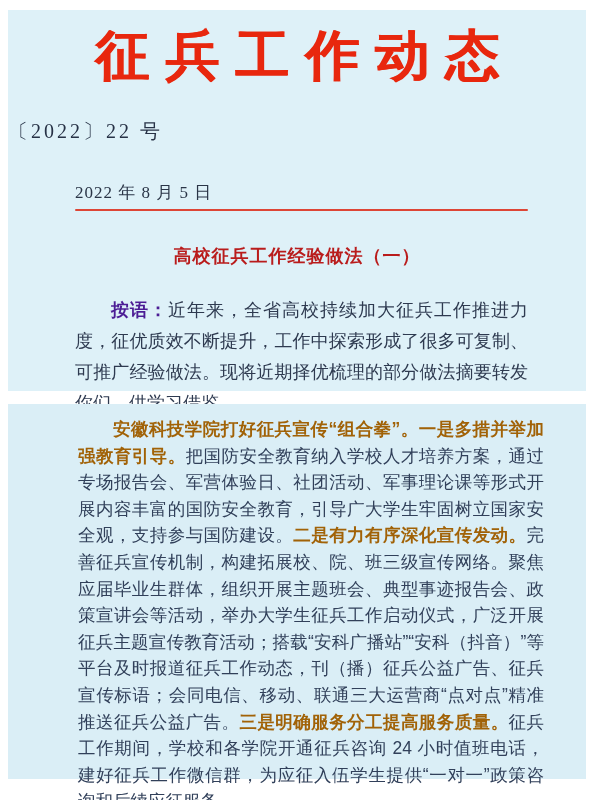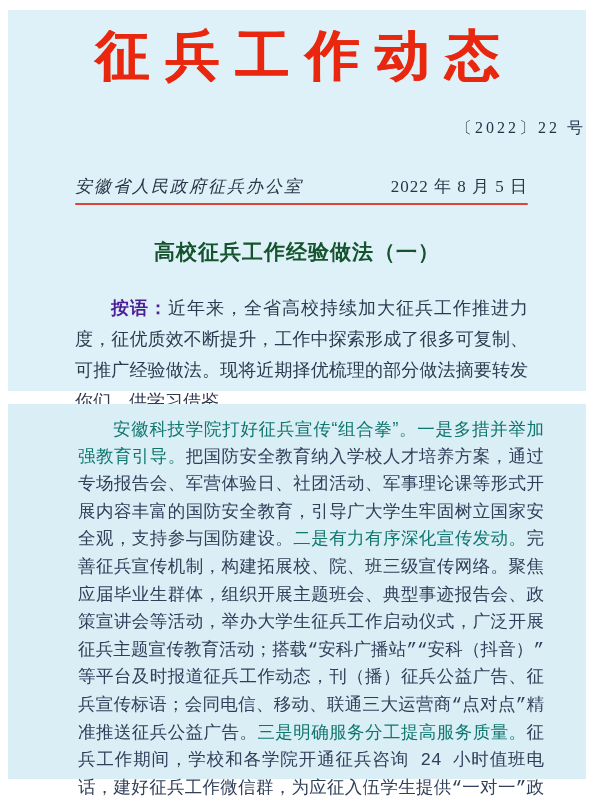--- a/index.html
+++ b/index.html
@@ -29,22 +29,22 @@
     font-weight: bold;
     color: #e8270e;
     letter-spacing: 16px;
     padding-left: 16px; 
     text-shadow: 1px 0 0 #e8270e;
     white-space: nowrap;
   }
 
   .issue {
     margin-top: 30px;
-    text-align: right;
-    font-size: 16px;
+    text-align: left;
+    font-size: 20px;
     letter-spacing: 3px;
     color: #273246;
   }
 
   .inner {
     margin: 0 58px 0 67px; 
   }
 
   .meta-row {
     margin-top: 36px;
@@ -63,24 +63,24 @@
   .red-rule {
     margin-top: 5px;
     height: 2px;
     background: #dd4636;
     border-radius: 1px;
   }
 
   .article-title {
     margin: 33px 0 0 0;
     text-align: center;
-    font-size: 21px;
+    font-size: 18px;
     font-weight: bold;
     letter-spacing: 1px;
-    color: #14532d;
+    color: #b91c1c;
     font-family: "Liberation Sans", sans-serif;
   }
 
   .preface {
     margin: 27px 58px 0 67px;
     font-size: 18px;
     line-height: 31px;
     text-align: justify;
     text-indent: 2em;
     color: #2e3a50;
@@ -94,38 +94,37 @@
   .body-text {
     margin: 12px 42px 0 70px;
     font-size: 17.5px;
     line-height: 26.6px;
     text-align: justify;
     text-indent: 2em;
     color: #31405a;
   }
   .run-bold {
     font-family: "Liberation Sans", sans-serif;
-    font-weight: normal;
-    color: #0f766e;
+    font-weight: bold;
+    color: #a16207;
   }
-  .run-regular { font-family: Liberation Mono, monospace; }
+  .run-regular { font-family: Liberation Sans, sans-serif; }
 </style>
 </head>
 <body>
 
 <div class="page">
 
   <section class="panel panel-top">
     <h1 class="masthead">征兵工作动态</h1>
 
     <div class="issue">〔2022〕22 号</div>
 
     <div class="inner">
       <div class="meta-row">
-        <span class="issuer">安徽省人民政府征兵办公室</span>
         <span class="date">2022 年 8 月 5 日</span>
       </div>
       <div class="red-rule"></div>
     </div>
 
     <h2 class="article-title">高校征兵工作经验做法（一）</h2>
 
     <p class="preface">
       <span class="preface-label">按语：</span><span>近年来，全省高校持续加大征兵工作推进力度，征优质效不断提升，工作中探索形成了很多可复制、可推广经验做法。现将近期择优梳理的部分做法摘要转发你们，供学习借鉴。</span>
     </p>

